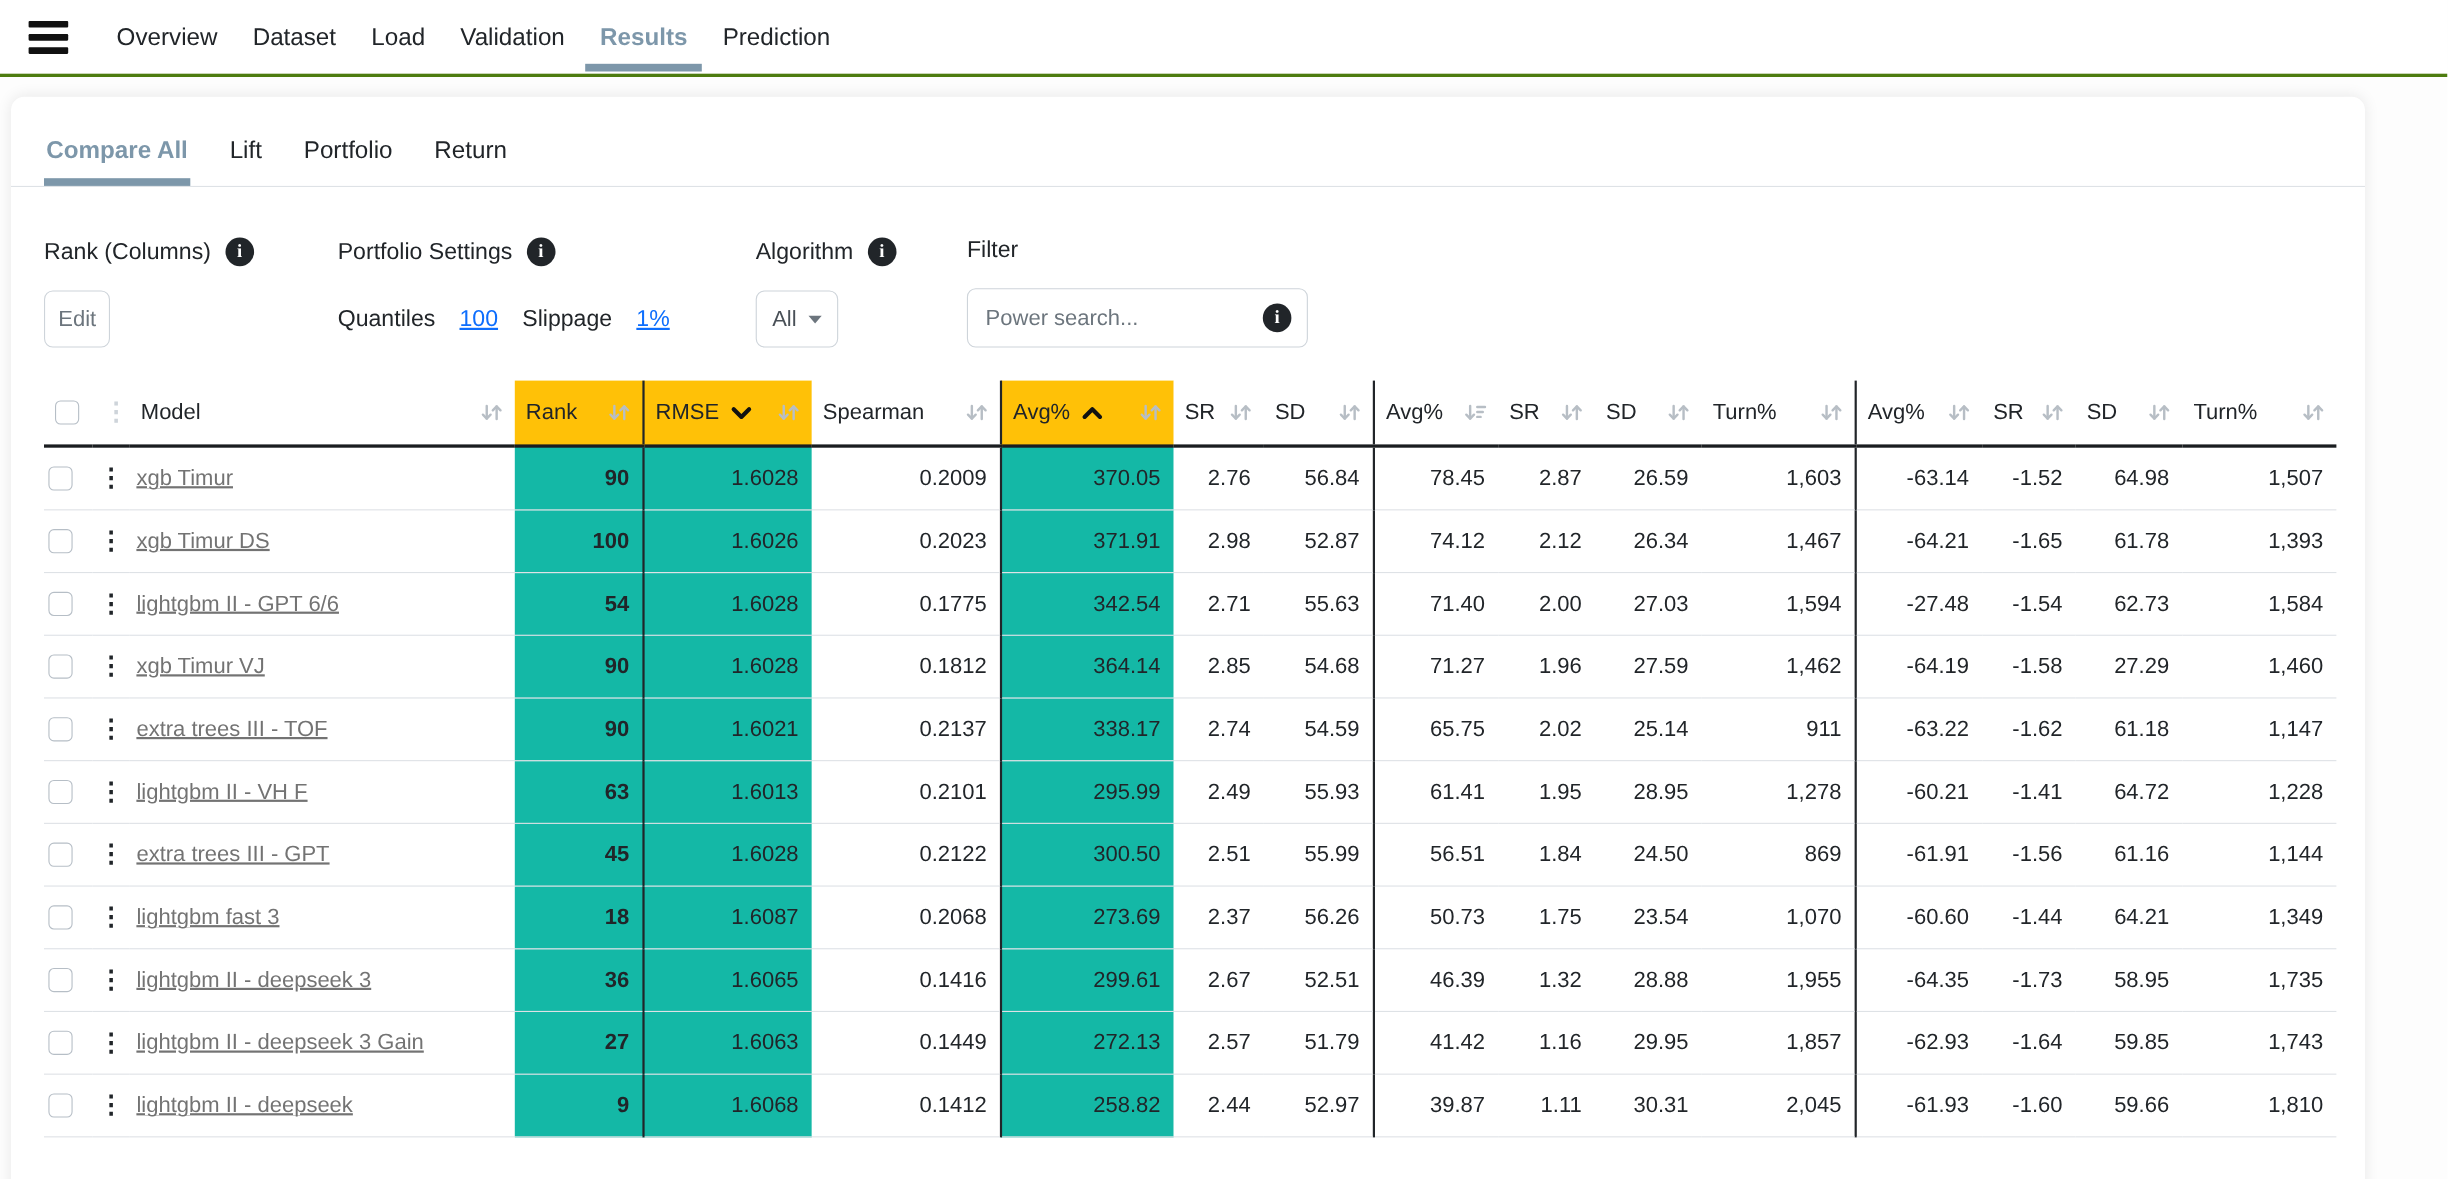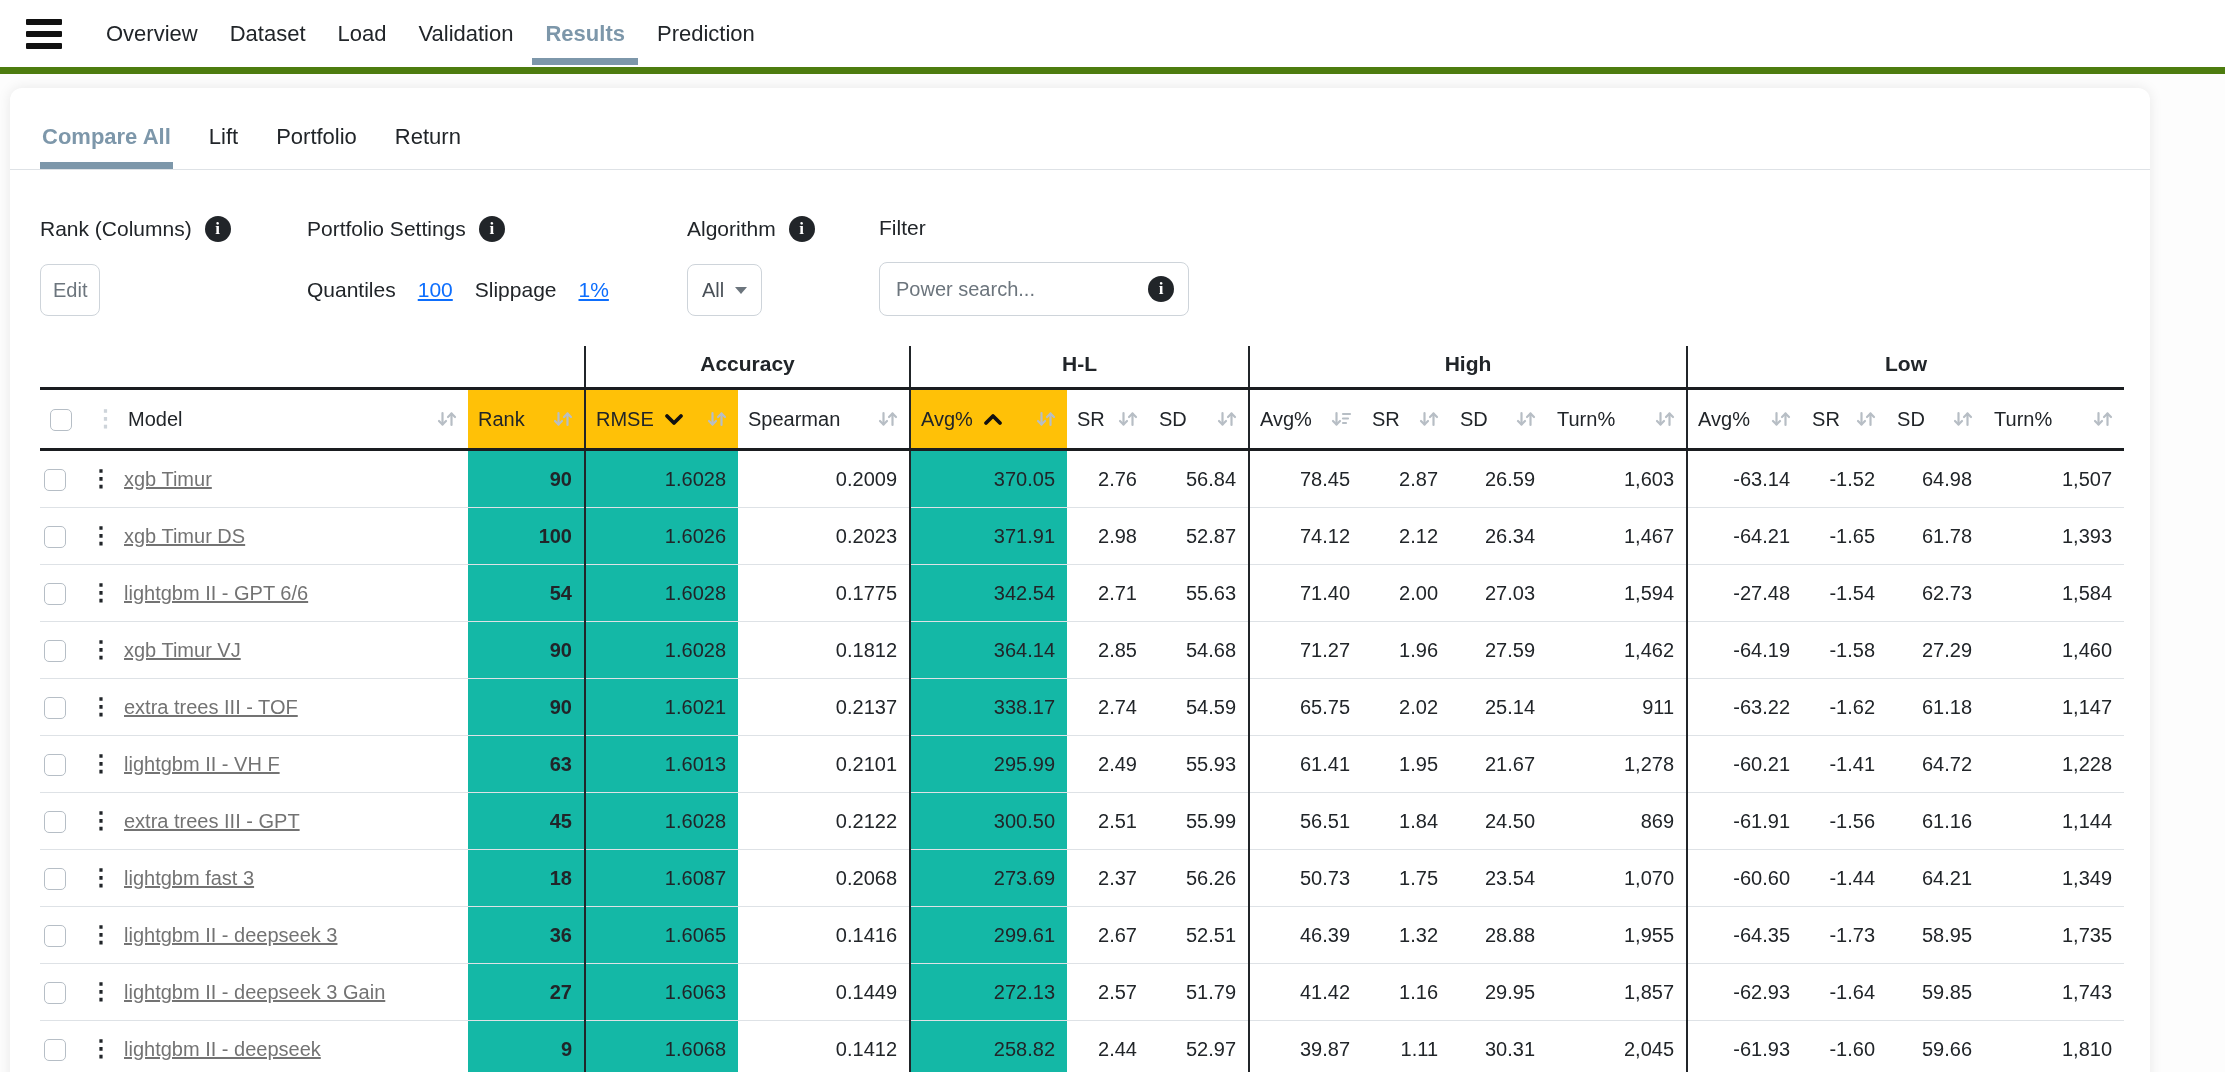--- a/index.html
+++ b/index.html
@@ -2,21 +2,21 @@
 <html><head>
 <meta charset="utf-8">
 <style>
   html,body{margin:0;padding:0;}
   body{
     width:2225px;height:1072px;overflow:hidden;position:relative;
     background:#fdfdfd;color:#212529;
     font-family:"Liberation Sans", sans-serif;
   }
   
-  .navbar{height:67px;background:#fff;border-bottom:7px solid #4d7c0f;
+  .navbar{height:67px;background:#fff;border-bottom:3px solid #4d7c0f;
     display:flex;align-items:stretch;padding-left:26px;position:relative;z-index:2;}
   .hamburger{width:36px;display:flex;flex-direction:column;justify-content:center;gap:6px;
     margin-right:28px;cursor:pointer;}
   .hamburger span{display:block;height:6px;background:#111;border-radius:1px;}
   .main-nav{display:flex;align-items:stretch;}
   .nav-item{display:flex;align-items:center;padding:0 16px;font-size:22px;cursor:pointer;position:relative;}
   .nav-item.active{color:#7d97aa;font-weight:700;}
   .nav-item.active::after{content:"";position:absolute;left:3px;right:3px;bottom:2px;height:7px;background:#7d97aa;}
   
   .card{position:absolute;left:10px;top:88px;width:2140px;height:1040px;background:#fff;
@@ -155,27 +155,20 @@
         <col style="width: 113px;">
         <col style="width: 88px;">
         <col style="width: 97px;">
         <col style="width: 140px;">
         <col style="width: 115px;">
         <col style="width: 85px;">
         <col style="width: 97px;">
         <col style="width: 140px;">
       </colgroup>
       <thead>
-        <tr class="group-row">
-          <th colspan="4"></th>
-          <th colspan="2" class="gs">Accuracy</th>
-          <th colspan="3" class="gs">H-L</th>
-          <th colspan="4" class="gs">High</th>
-          <th colspan="4" class="gs">Low</th>
-        </tr>
         <tr class="header-row">
           <th class="check-cell"><span class="checkbox"></span></th>
           <th class="kebab-cell"><span class="kebab light">⋮</span></th>
           <th>
             <div class="th-inner">
               <span class="th-label">
                 <span>Model</span>
               </span>
               <svg class="sort-icon" width="22" height="20" viewBox="0 0 22 20" fill="none" stroke="#b7bec5" stroke-width="2.2" stroke-linecap="round" stroke-linejoin="round">
                 <path d="M6.5 4v11.5"></path>
@@ -477,21 +470,21 @@
           <td class="kebab-cell"><span class="kebab">⋮</span></td>
           <td class="model-cell"><a class="model-link">lightgbm II - VH F</a></td>
           <td class="hl rank-cell">63</td>
           <td class="hl gs">1.6013</td>
           <td>0.2101</td>
           <td class="hl gs">295.99</td>
           <td>2.49</td>
           <td>55.93</td>
           <td class="gs">61.41</td>
           <td>1.95</td>
-          <td>21.67</td>
+          <td>28.95</td>
           <td>1,278</td>
           <td class="gs">-60.21</td>
           <td>-1.41</td>
           <td>64.72</td>
           <td>1,228</td>
         </tr>
         <tr>
           <td class="check-cell"><span class="checkbox"></span></td>
           <td class="kebab-cell"><span class="kebab">⋮</span></td>
           <td class="model-cell"><a class="model-link">extra trees III - GPT</a></td>

